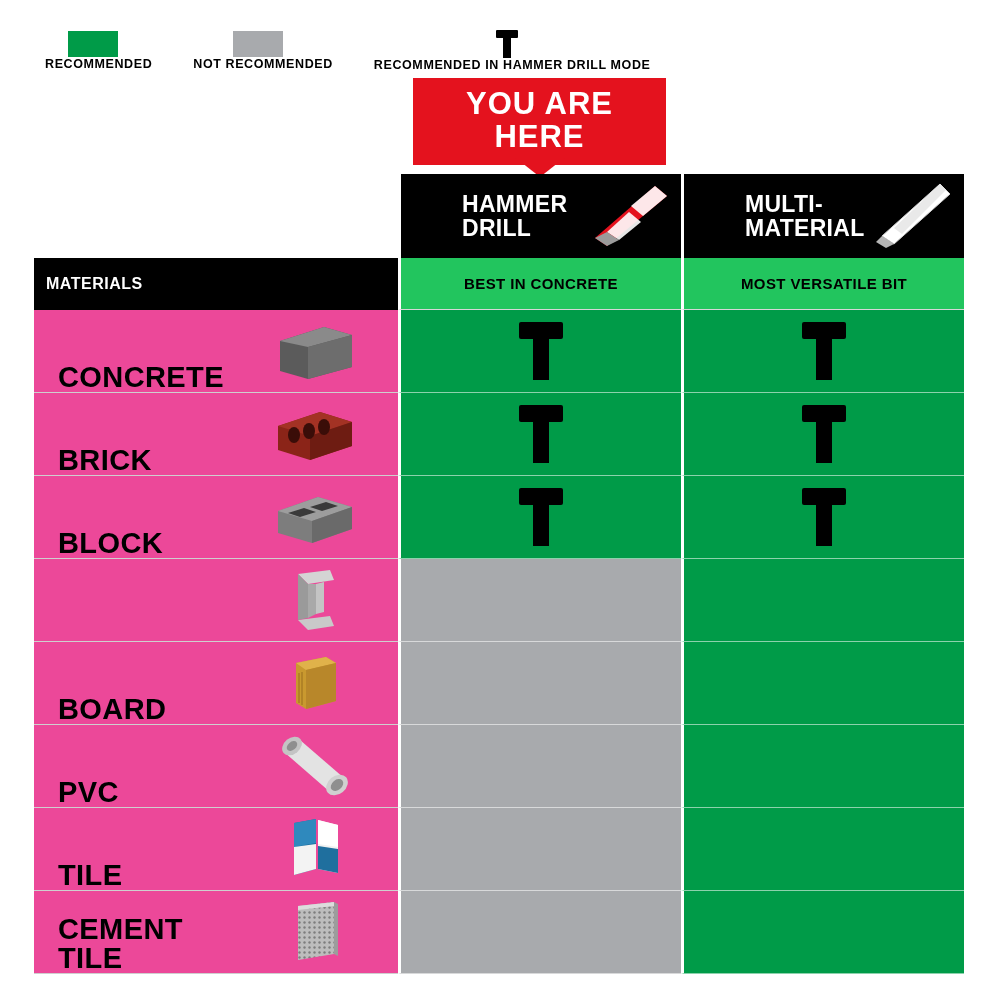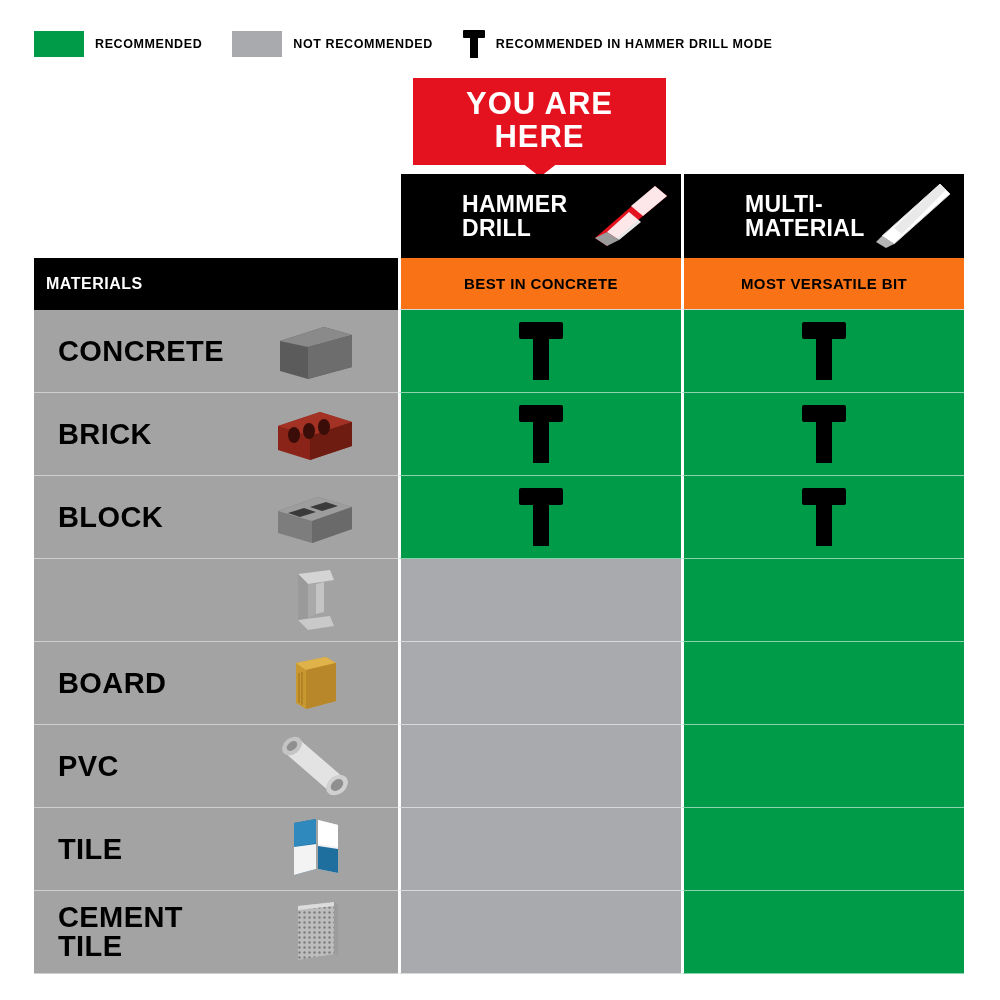--- a/index.html
+++ b/index.html
@@ -22,20 +22,21 @@
     left: 34px;
     top: 30px;
     display: flex;
     align-items: center;
     gap: 0;
   }
   .legend-item {
     display: flex;
     align-items: center;
     margin-right: 30px;
+    flex-direction: column;
   }
   .swatch {
     width: 50px;
     height: 26px;
     display: inline-block;
   }
   .swatch.green { background: #009b48; }
   .swatch.gray  { background: #a8aaad; }
   .legend-label {
     font-size: 12.5px;
@@ -170,39 +171,39 @@
     color: #fff;
     display: flex;
     align-items: center;
     padding-left: 12px;
     box-sizing: border-box;
     font-size: 16px;
     font-weight: bold;
     letter-spacing: 0.5px;
   }
   .sub-cell {
-    background: #f97316;
+    background: #22c55e;
     color: #000;
     display: flex;
     align-items: center;
     justify-content: center;
     font-size: 15px;
     font-weight: bold;
     letter-spacing: 0.4px;
     box-sizing: border-box;
     border-left: 3px solid #fff;
     border-bottom: 1px solid #d7d7d7;
   }
 
   
   .body-row { height: 83px; }
   .mat-cell {
-    background: #a3a3a3;
-    display: flex;
-    align-items: center;
+    background: #ec4899;
+    display: flex;
+    align-items: flex-end;
     box-sizing: border-box;
     border-bottom: 1px solid #cfcfcf;
     padding-left: 24px;
     position: relative;
   }
   .mat-name {
     font-size: 29px;
     font-weight: bold;
     letter-spacing: 0.4px;
     line-height: 1.0;

